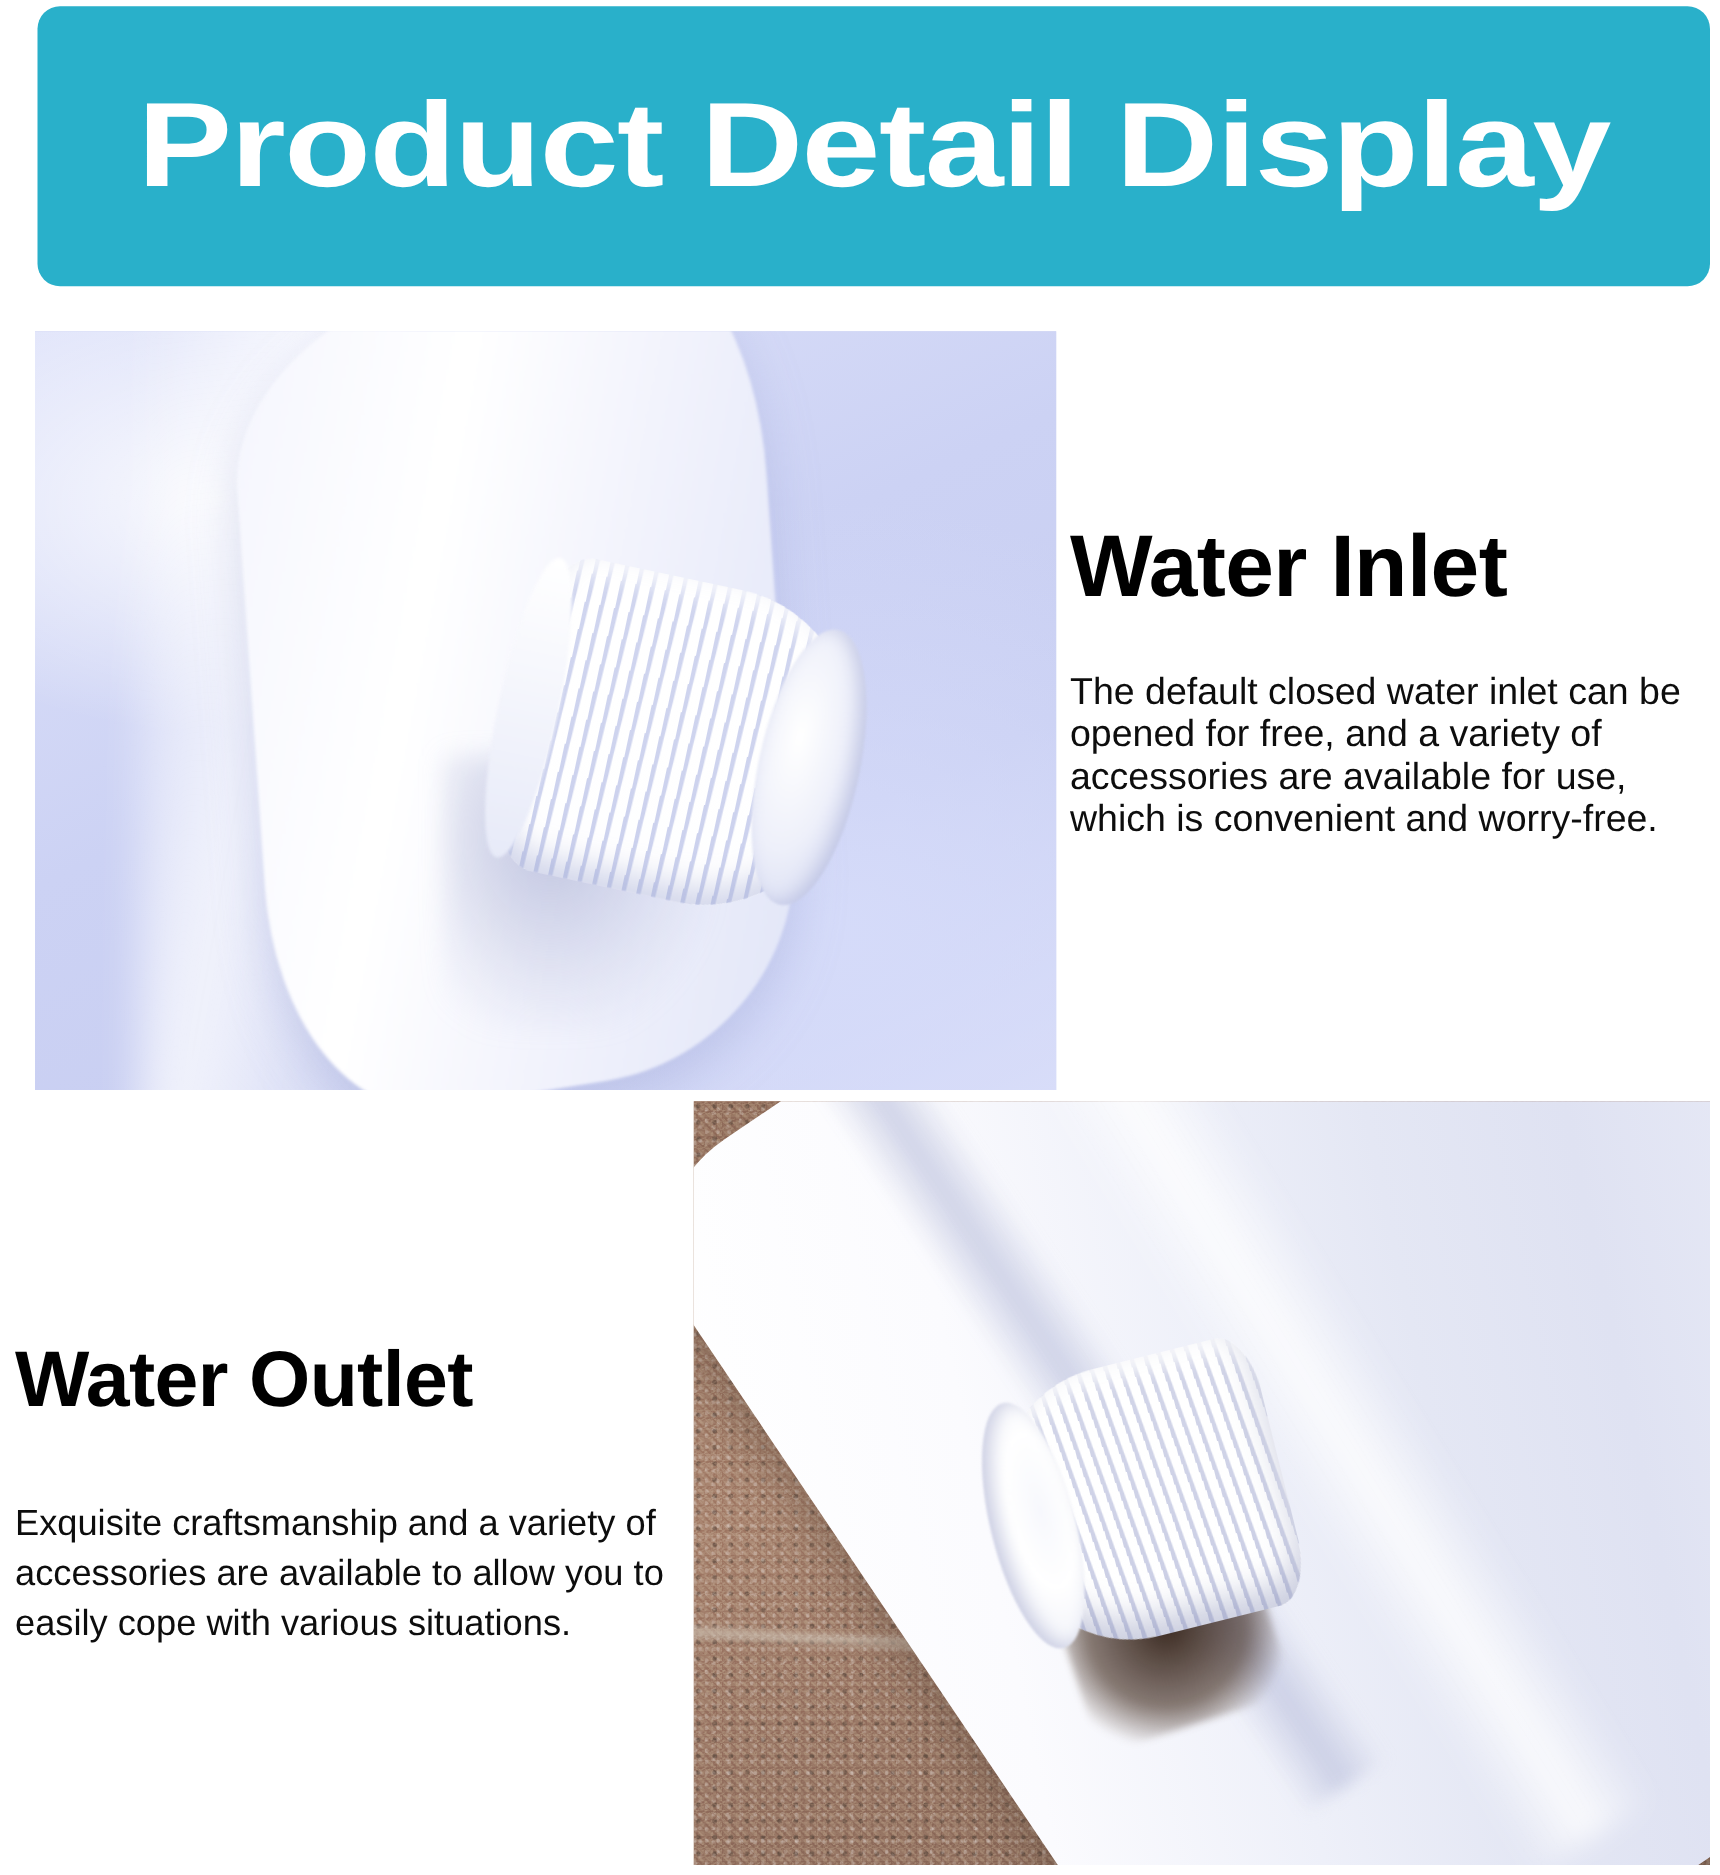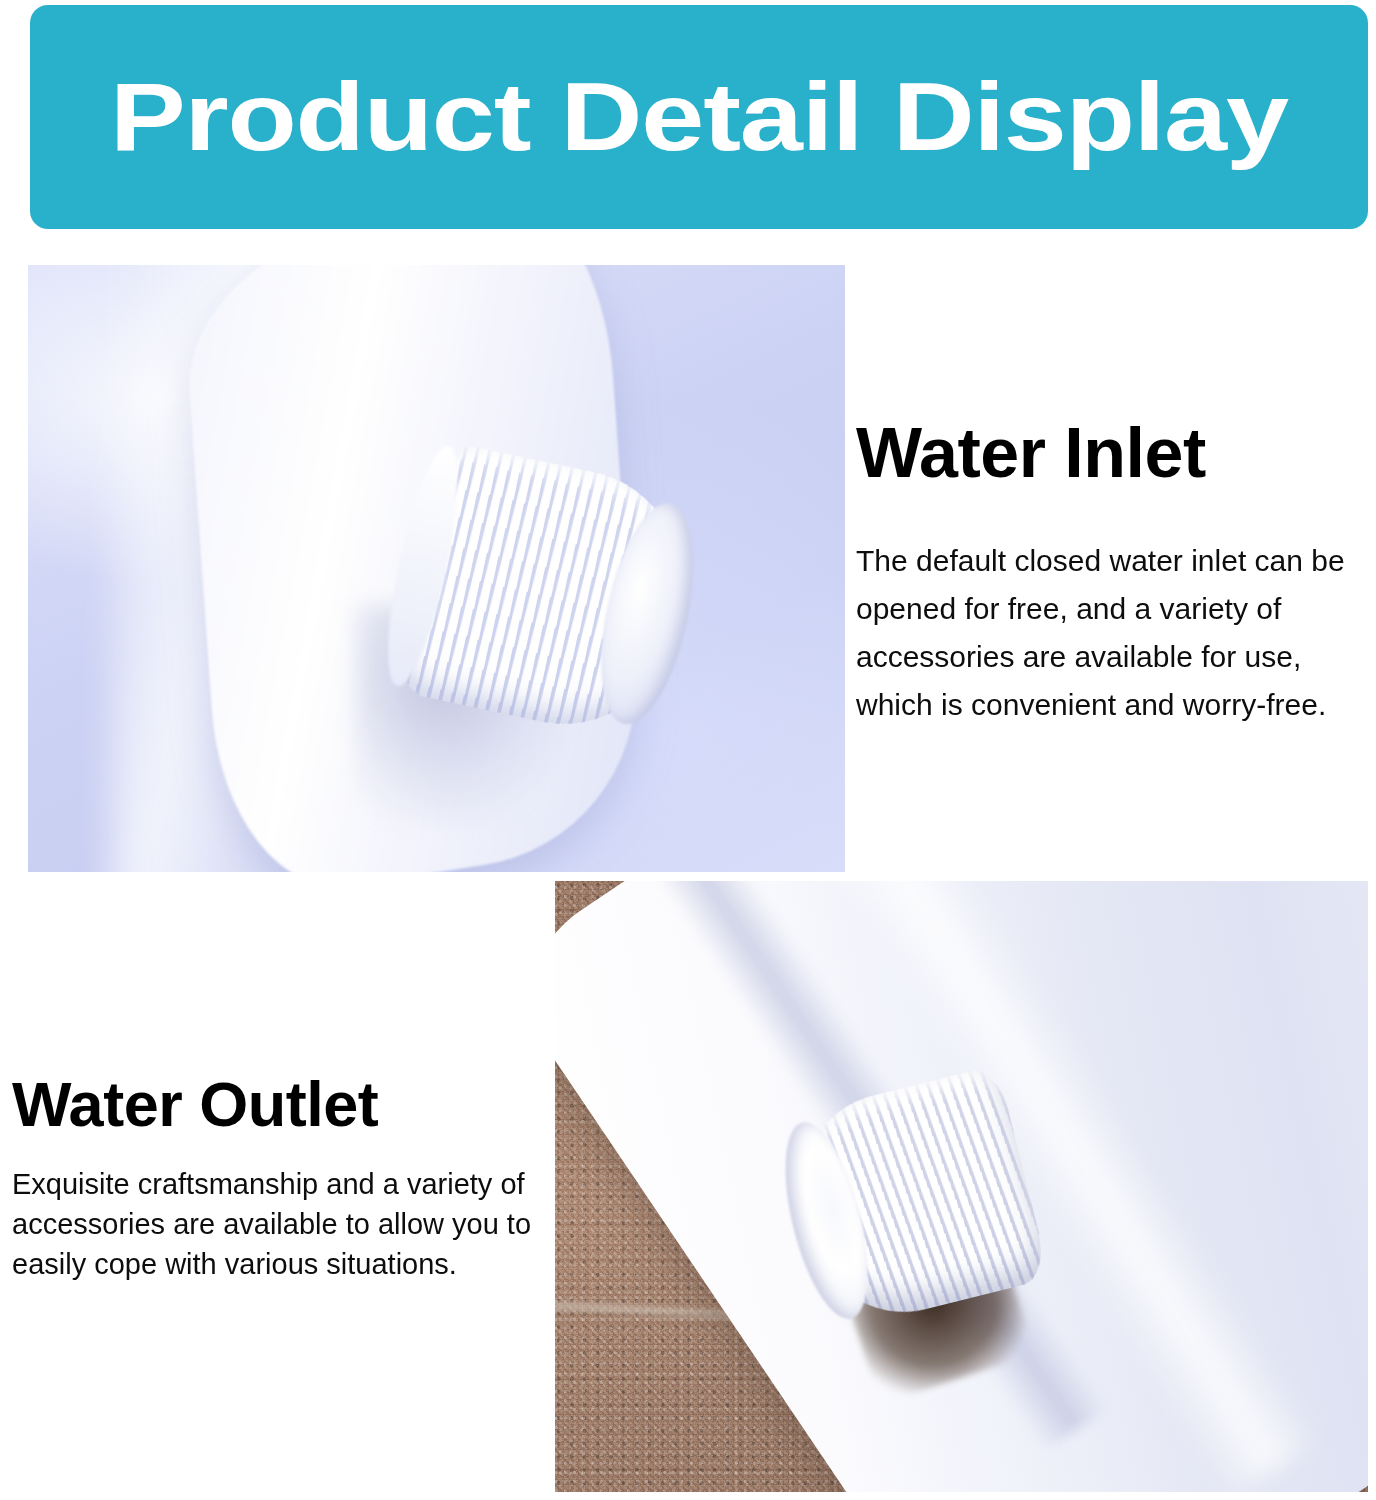--- a/index.html
+++ b/index.html
@@ -307,26 +307,26 @@
     line-height: 1.02;
     letter-spacing: -0.5px;
     margin: 0;
     white-space: nowrap;
   }
   .body-text {
     color: #0d0d0d;
     font-family: "Liberation Sans", sans-serif;
     font-weight: 400;
     font-size: 30px;
-    line-height: 48px;
+    line-height: 34px;
     margin: 0;
   }
   .block-inlet .body-text { margin-top: 48px; }
   .block-outlet .heading { font-size: 63px; }
-  .block-outlet .body-text { margin-top: 28px; font-size: 29px; line-height: 40px; }
+  .block-outlet .body-text { margin-top: 63px; font-size: 29px; line-height: 40px; }
 </style>
 </head>
 <body>
 
 <div class="banner">
   <div class="banner-title" style="transform: translateY(-50%) scaleX(1.1815);">Product Detail Display</div>
 </div>
 
 <div class="photo-inlet">
   <div class="bg"></div>

